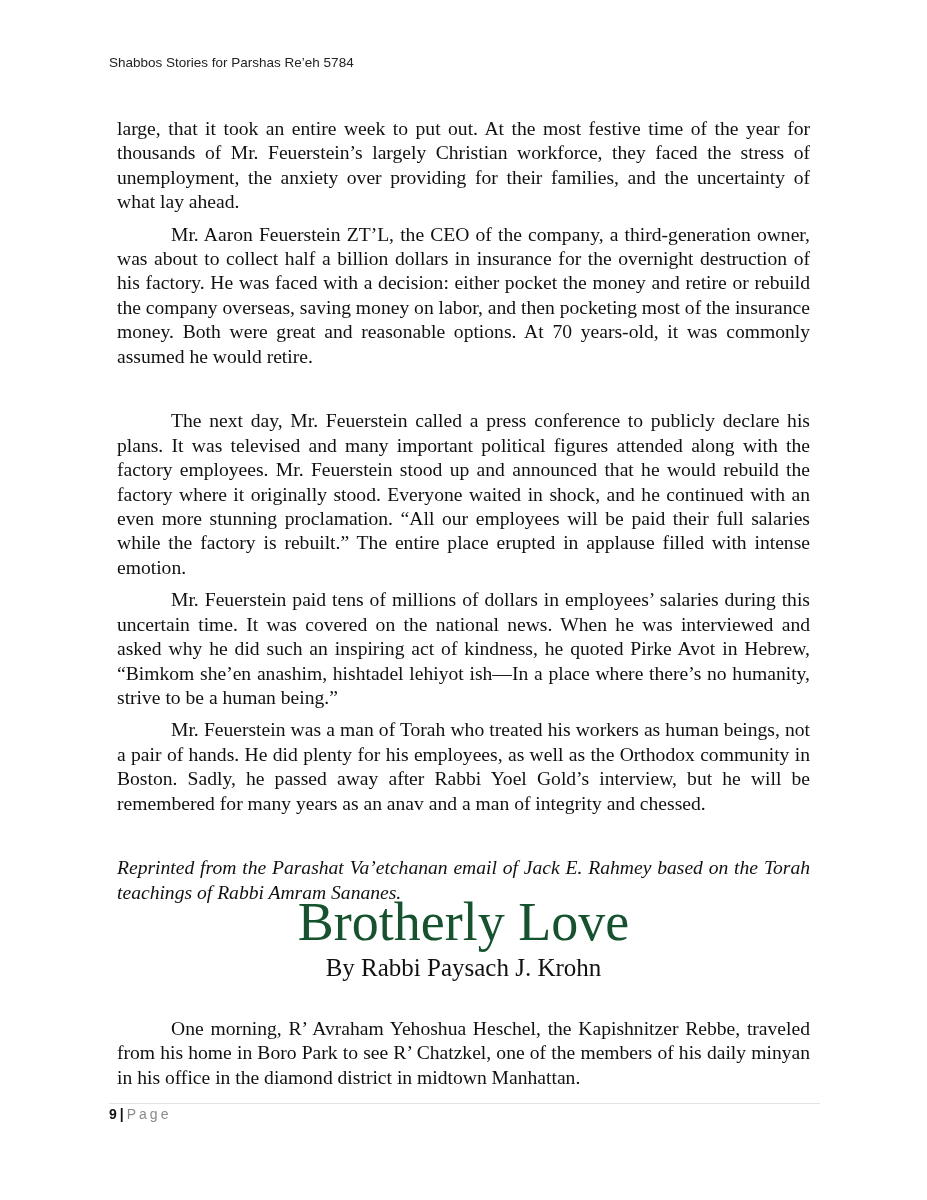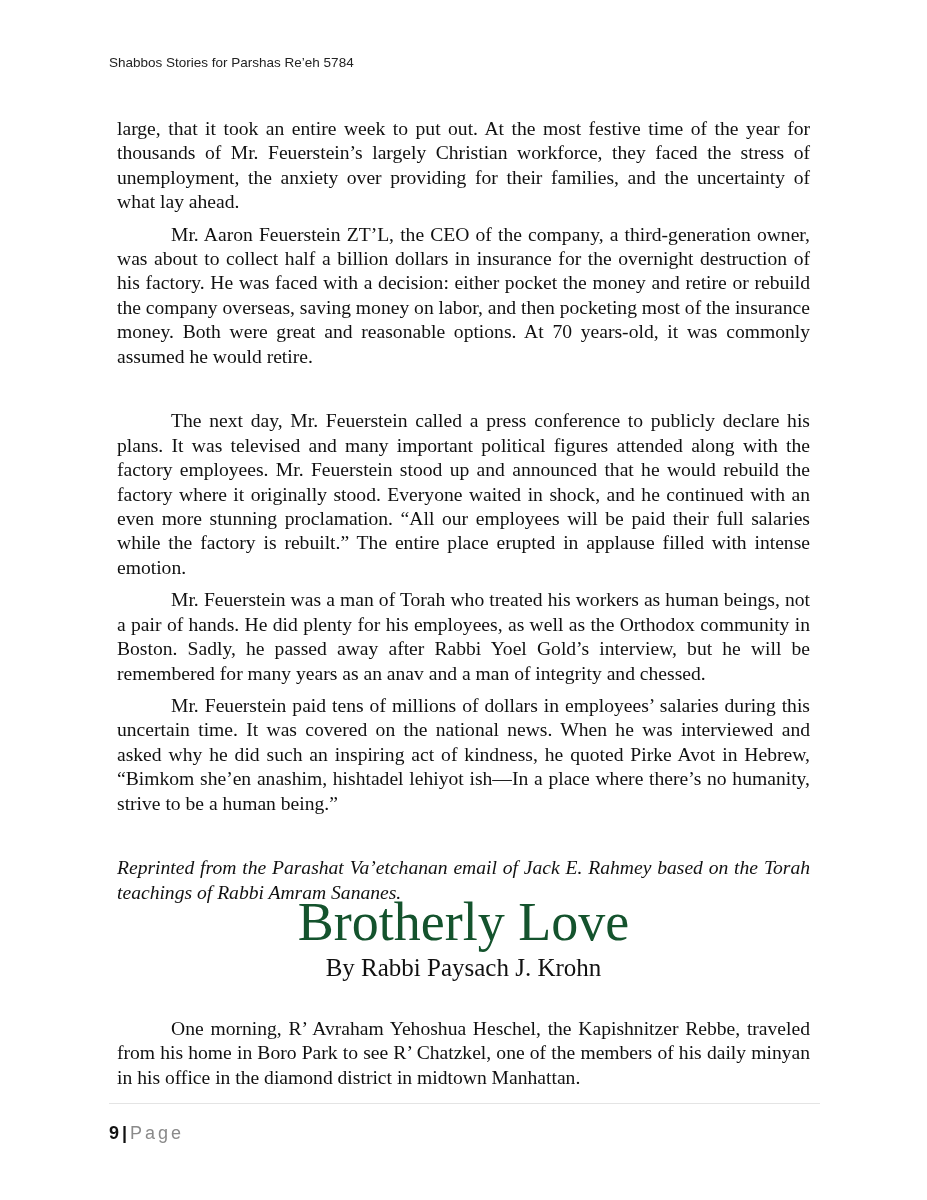--- a/index.html
+++ b/index.html
@@ -34,40 +34,40 @@
     font-family: "Liberation Serif", "DejaVu Serif", serif;
     font-weight: normal; font-size: 25px; line-height: 32px; color: #111;
   }
   .footer-rule {
     position: absolute; left: 109px; top: 1103px; width: 711px; height: 1px;
     background: #e4e4e4;
   }
   .footer {
     position: absolute; left: 109px; top: 1106px;
     font-family: "Liberation Sans", "DejaVu Sans", sans-serif;
-    font-size: 18px; color: #111; margin-top: 17px;
+    font-size: 14px; color: #111;
   }
   .footer .num { font-weight: bold; }
   .footer .sep { font-weight: bold; margin: 0 3px; }
   .footer .pg { color: #8a8a8a; letter-spacing: 3px; }
 </style>
 </head>
 <body>
 
 <div class="page">
 
   <div class="running-header">Shabbos Stories for Parshas Re’eh 5784</div>
 
   <div class="body-text" style="top:109px;">
     <p>large, that it took an entire week to put out. At the most festive time of the year for thousands of Mr. Feuerstein’s largely Christian workforce, they faced the stress of unemployment, the anxiety over providing for their families, and the uncertainty of what lay ahead.</p>
     <p class="indent">Mr. Aaron Feuerstein ZT’L, the CEO of the company, a third-generation owner, was about to collect half a billion dollars in insurance for the overnight destruction of his factory. He was faced with a decision: either pocket the money and retire or rebuild the company overseas, saving money on labor, and then pocketing most of the insurance money. Both were great and reasonable options. At 70 years-old, it was commonly assumed he would retire.</p>
     <p style="height:24.4px;"></p>
     <p class="indent">The next day, Mr. Feuerstein called a press conference to publicly declare his plans. It was televised and many important political figures attended along with the factory employees. Mr. Feuerstein stood up and announced that he would rebuild the factory where it originally stood. Everyone waited in shock, and he continued with an even more stunning proclamation. “All our employees will be paid their full salaries while the factory is rebuilt.” The entire place erupted in applause filled with intense emotion.</p>
+    <p class="indent">Mr. Feuerstein paid tens of millions of dollars in employees’ salaries during this uncertain time. It was covered on the national news. When he was interviewed and asked why he did such an inspiring act of kindness, he quoted Pirke Avot in Hebrew, “Bimkom she’en anashim, hishtadel lehiyot ish—In a place where there’s no humanity, strive to be a human being.”</p>
     <p class="indent">Mr. Feuerstein was a man of Torah who treated his workers as human beings, not a pair of hands. He did plenty for his employees, as well as the Orthodox community in Boston. Sadly, he passed away after Rabbi Yoel Gold’s interview, but he will be remembered for many years as an anav and a man of integrity and chessed.</p>
-    <p class="indent">Mr. Feuerstein paid tens of millions of dollars in employees’ salaries during this uncertain time. It was covered on the national news. When he was interviewed and asked why he did such an inspiring act of kindness, he quoted Pirke Avot in Hebrew, “Bimkom she’en anashim, hishtadel lehiyot ish—In a place where there’s no humanity, strive to be a human being.”</p>
     <p style="height:24.4px;"></p>
     <p class="italic-credit">Reprinted from the Parashat Va’etchanan email of Jack E. Rahmey based on the Torah teachings of Rabbi Amram Sananes.</p>
   </div>
 
   <div class="title-big">Brotherly Love</div>
   <div class="byline">By Rabbi Paysach J. Krohn</div>
 
   <div class="body-text" style="top:1009px;">
     <p class="indent">One morning, R’ Avraham Yehoshua Heschel, the Kapishnitzer Rebbe, traveled from his home in Boro Park to see R’ Chatzkel, one of the members of his daily minyan in his office in the diamond district in midtown Manhattan.</p>
   </div>

